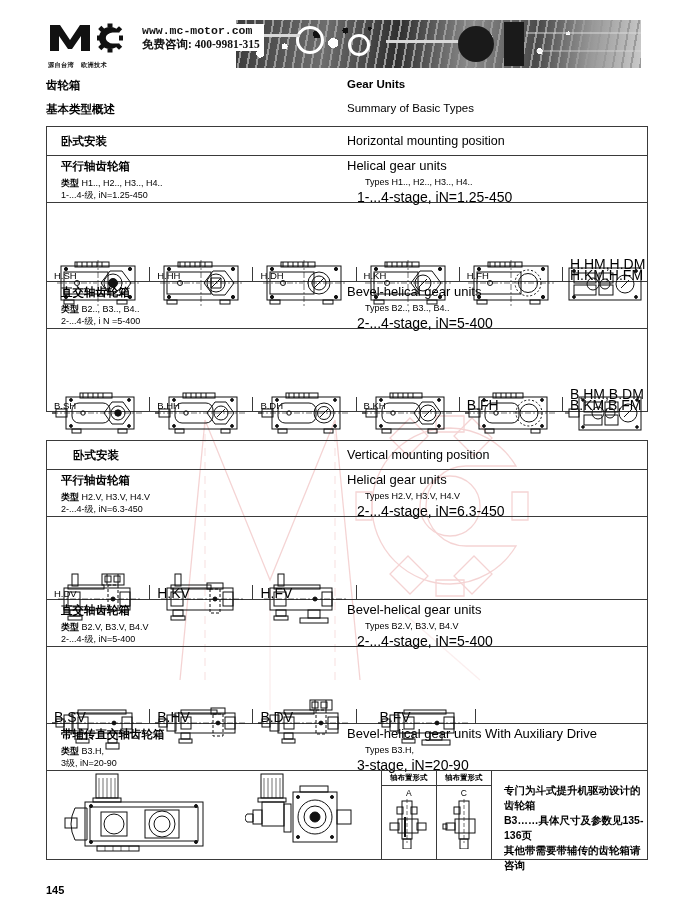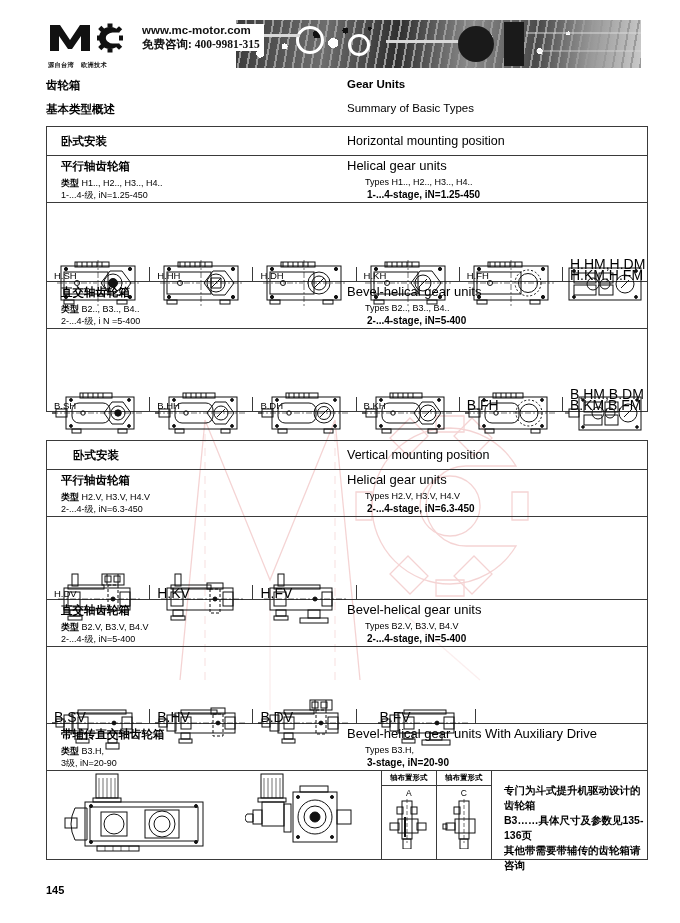--- a/index.html
+++ b/index.html
@@ -10,21 +10,21 @@
   }
   .page{position:absolute;inset:0;}
 
   
   .banner{position:absolute;left:46px;top:20px;width:595px;height:48px;overflow:hidden;}
   .logo-box{position:absolute;left:0;top:0;width:92px;height:48px;background:#fff;z-index:5;}
   .logo-mark{font-family:"DejaVu Sans",sans-serif;font-weight:bold;font-size:27px;line-height:27px;letter-spacing:-1px;padding-left:2px;padding-top:3px;}
   .logo-sub{font-size:6.2px;font-weight:bold;letter-spacing:.3px;margin-top:4px;padding-left:2px;color:#111;}
   .logo-sub span{margin-right:7px;}
   .url-box{position:absolute;left:96px;top:4px;z-index:5;background:#fff;padding-right:4px;}
-  .url-box .u1{font-family:Liberation Sans, sans-serif;font-weight:bold;font-size:11.5px;line-height:13px;color:#111;}
+  .url-box .u1{font-family:Liberation Mono, monospace;font-weight:bold;font-size:11.5px;line-height:13px;color:#111;}
   .url-box .u2{font-family:"Liberation Serif","DejaVu Serif",serif;font-weight:bold;font-size:11.5px;line-height:14px;color:#111;}
   .banner-art{position:absolute;left:190px;top:0;right:0;height:48px;
     background:
       radial-gradient(circle at 12% 55%, #fff 0 3px, transparent 3px),
       radial-gradient(circle at 20% 30%, #111 0 4px, transparent 4px),
       radial-gradient(circle at 27% 22%, #111 0 3px, transparent 3px),
       radial-gradient(circle at 33% 18%, #111 0 2px, transparent 2px),
       radial-gradient(circle at 24% 48%, #fff 0 5px, transparent 5px),
       radial-gradient(circle at 6% 70%, #fff 0 4px, transparent 4px),
       radial-gradient(circle at 62% 38%, #fff 0 6px, transparent 6px),
@@ -52,21 +52,21 @@
   .hdr-row{display:flex;border-bottom:1.1px solid #3a3a3a;height:28px;align-items:center;}
   .hdr-cn{width:50%;padding-left:14px;font-size:11.5px;font-weight:bold;box-sizing:border-box;}
   .hdr-en{width:50%;font-size:12.5px;box-sizing:border-box;}
   .grp-row{border-bottom:1px solid #3a3a3a;padding:4px 0 5px 0;position:relative;height:47px;box-sizing:border-box;}
   .grp-cn-title{position:absolute;left:14px;top:3px;font-size:11.5px;font-weight:bold;}
   .grp-en-title{position:absolute;left:300px;top:2px;font-size:13px;}
   .grp-cn-l1{position:absolute;left:14px;top:21px;font-size:9px;}
   .grp-cn-l1 b{font-size:9px;}
   .grp-cn-l2{position:absolute;left:14px;top:33px;font-size:9px;}
   .grp-en-l1{position:absolute;left:318px;top:21px;font-size:9px;}
-  .grp-en-l2{position:absolute;left:320px;top:33px;font-size:10px;font-weight:bold;}
+  .grp-en-l2{position:absolute;left:310px;top:33px;font-size:14px;}
 
   .cells{display:flex;align-items:flex-end;}
   .cell{border-right:1px solid #3a3a3a;box-sizing:border-box;position:relative;}
   .cell:last-child{border-right:none;}
   .cell-lbl{font-size:9.5px;padding:3px 0 0 7px;line-height:11px;white-space:pre-line;}
   .cell-lbl.sm{font-size:14px;}
   .cell-art{position:absolute;left:0;right:0;bottom:3px;top:16px;display:flex;align-items:center;justify-content:center;}
   .cell-art svg{display:block;}
 
   

